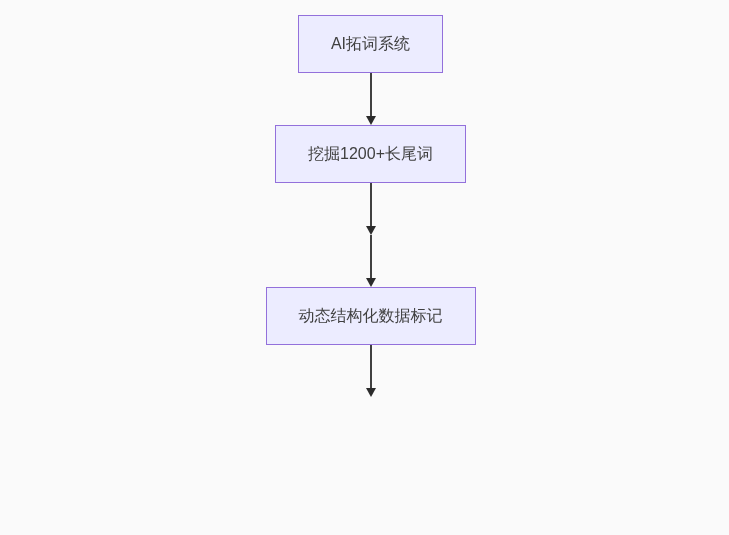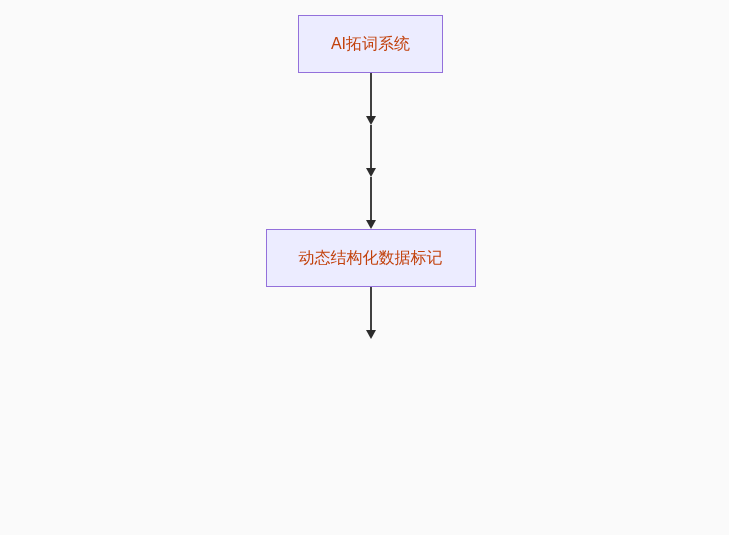--- a/index.html
+++ b/index.html
@@ -20,21 +20,21 @@
     left: 50%;
     transform: translateX(calc(-50% + 6px));
     display: flex;
     flex-direction: column;
     align-items: center;
   }
   .node {
     box-sizing: border-box;
     background: #ECECFF;
     border: 1px solid #9370DB;
-    color: #c2410c;
+    color: #404040;
     font-size: 16px;
     line-height: 16px;
     padding: 20px 32px;
     text-align: center;
     white-space: nowrap;
   }
   .arrow {
     display: flex;
     flex-direction: column;
     align-items: center;
@@ -61,20 +61,21 @@
 <div class="canvas">
   <div class="flow">
 
     <div class="node">AI拓词系统</div>
 
     <div class="arrow">
       <div class="line"></div>
       <div class="head"></div>
     </div>
 
+    <div class="node">挖掘1200+长尾词</div>
 
     <div class="arrow">
       <div class="line"></div>
       <div class="head"></div>
     </div>
 
 
     <div class="arrow">
       <div class="line"></div>
       <div class="head"></div>

